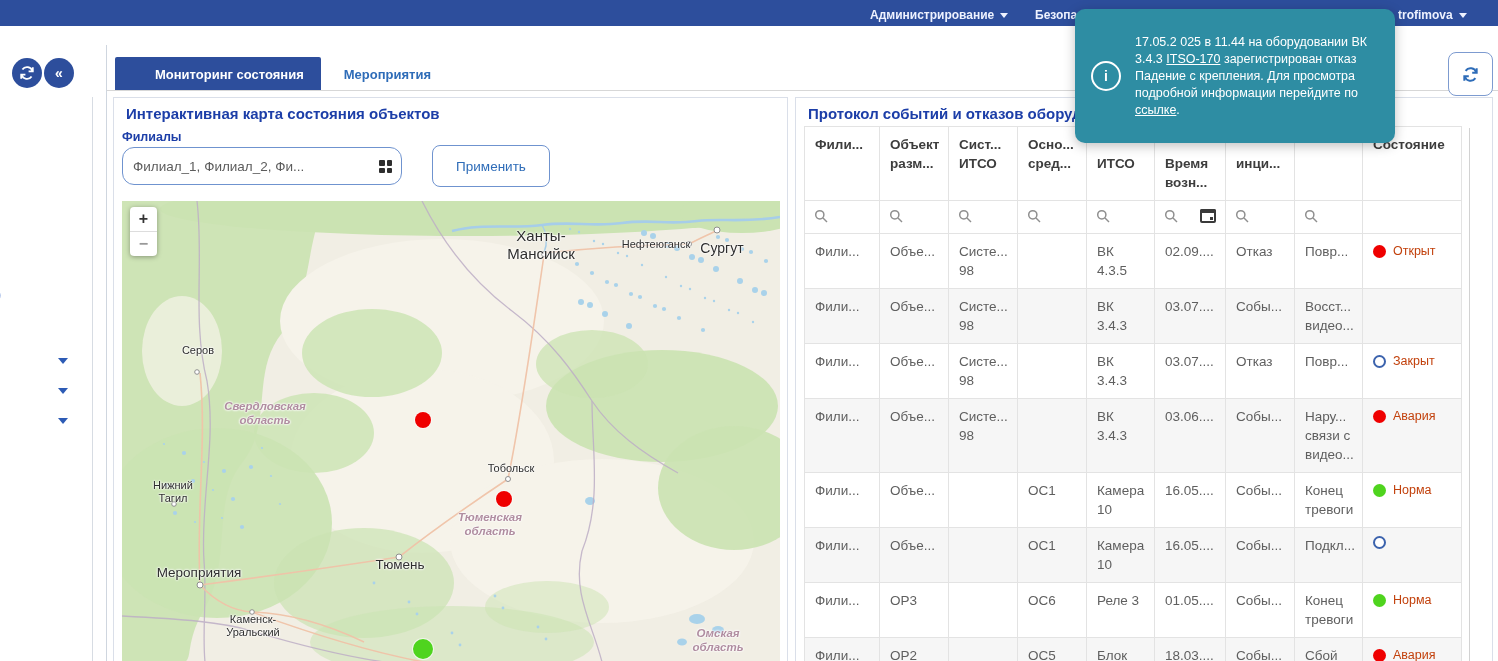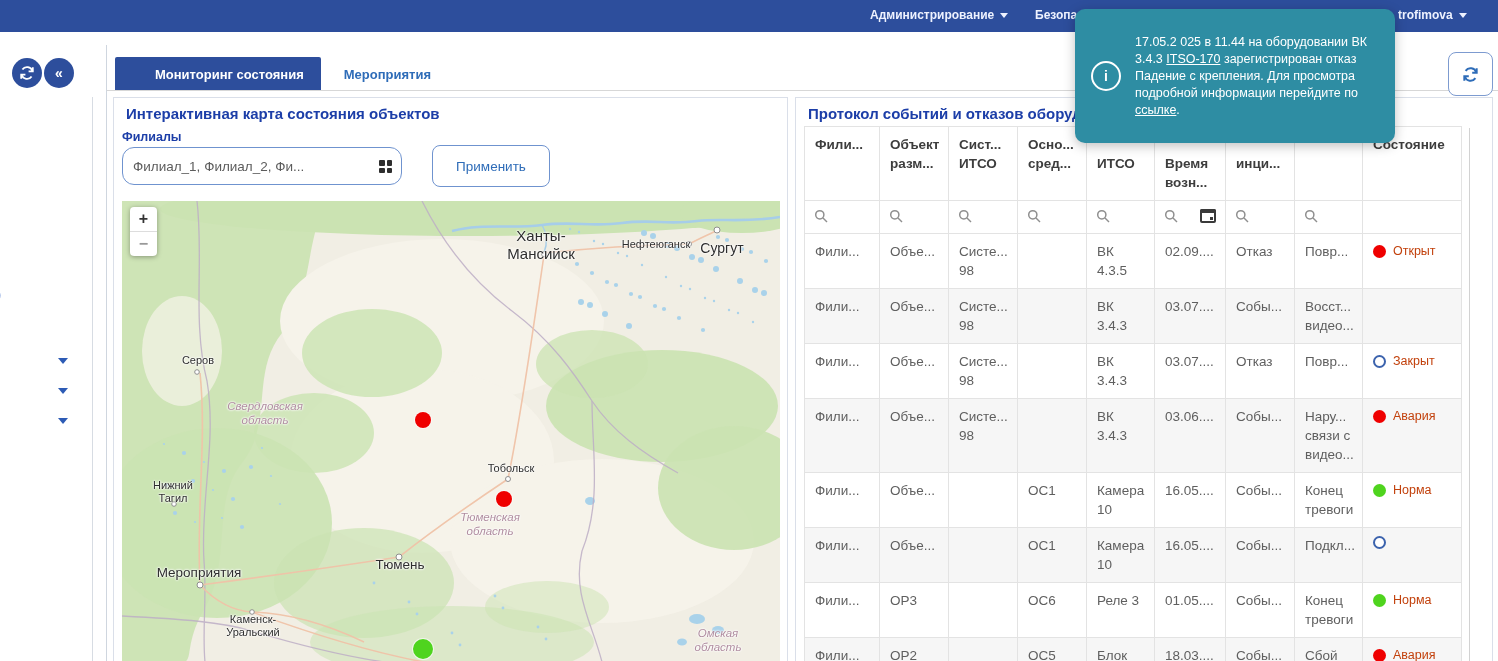--- a/index.html
+++ b/index.html
@@ -1,20 +1,20 @@
 <!DOCTYPE html>
 <html><head>
 <meta charset="utf-8">
 <style>
   html,body{margin:0;padding:0;background:#fff;}
   body{width:1498px;height:661px;overflow:hidden;font-family:"Liberation Sans",sans-serif;}
   .screen{position:relative;width:1498px;height:661px;background:#fff;overflow:hidden;}
 
   
-  .topbar{position:absolute;left:0;top:0;width:1498px;height:32px;background:#2d4e9c;}
+  .topbar{position:absolute;left:0;top:0;width:1498px;height:26px;background:#2d4e9c;}
   .nav-item{position:absolute;top:0;height:30px;display:flex;align-items:center;gap:6px;
     color:#eef2ff;font-size:12px;font-weight:bold;cursor:pointer;white-space:nowrap;}
   .caret-down{width:0;height:0;border-left:4px solid transparent;border-right:4px solid transparent;border-top:5px solid #eef2ff;}
 
   
   .circle-btn{position:absolute;width:30px;height:30px;border-radius:50%;background:#2d4e9c;color:#fff;
     display:flex;align-items:center;justify-content:center;cursor:pointer;}
   .vline{position:absolute;width:1px;background:#d7dce3;}
   .partial-glyph{position:absolute;left:-4px;top:286px;color:#3e6dcc;font-size:16px;}
   .side-caret{position:absolute;left:58px;width:0;height:0;border-left:5px solid transparent;border-right:5px solid transparent;border-top:6px solid #2d5bb5;cursor:pointer;}
@@ -42,21 +42,21 @@
     grid-template-columns:1fr 1fr;grid-template-rows:1fr 1fr;gap:2px;cursor:pointer;}
   .grid-icon i{background:#2e2e2e;border-radius:1px;}
   .apply-btn{position:absolute;left:318px;top:47px;width:118px;height:42px;background:#fff;
     border:1px solid #6f93cf;border-radius:8px;color:#2e6cb8;font-size:13.5px;cursor:pointer;font-family:"Liberation Sans",sans-serif;}
 
   
   .map-viewport{position:absolute;left:8px;top:103px;width:658px;height:461px;overflow:hidden;background:#f1eee4;cursor:grab;}
   .map-viewport svg{position:absolute;left:0;top:0;}
   .map-label{position:absolute;transform:translateX(-50%);white-space:pre-line;text-align:center;
     color:#2e2e2e;line-height:1.2;text-shadow:0 0 2px #fff,0 0 2px #fff,0 0 3px #fff;pointer-events:none;}
-  .map-label.region{font-style:italic;color:#b08da0;}
+  .map-label.region{font-style:italic;color:#b08da0;font-weight:bold;}
   .map-marker{position:absolute;border-radius:50%;transform:translate(-50%,-50%);cursor:pointer;box-shadow:0 0 0 1px rgba(255,255,255,.6);}
   .zoomctl{position:absolute;left:8px;top:6px;width:27px;background:#fff;border-radius:4px;
     box-shadow:0 1px 5px rgba(0,0,0,.35);overflow:hidden;}
   .zoomctl div{width:27px;height:24px;display:flex;align-items:center;justify-content:center;
     font-size:16px;font-weight:bold;color:#333;cursor:pointer;}
   .zoomctl div + div{border-top:1px solid #ddd;color:#999;}
 
   
   .ev-table{position:absolute;left:8px;top:28px;border-collapse:collapse;table-layout:fixed;width:657px;background:#fff;}
   .ev-table th,.ev-table td{border:1px solid #e3e3e3;vertical-align:top;text-align:left;
@@ -284,21 +284,21 @@
           <circle cx="78" cy="384" r="3"></circle>
             <circle cx="277" cy="356" r="3"></circle>
             <circle cx="130" cy="411" r="2.3"></circle>
         </g>
       </svg>
       <div id="map-overlays">
           <div class="map-label" style="left: 419px; top: 26px; font-size: 15px;">Ханты-
 Мансийск</div>
           <div class="map-label" style="left: 534px; top: 37px; font-size: 11px;">Нефтеюганск</div>
           <div class="map-label" style="left: 600px; top: 27px; font-size: 14px; margin-top: 12px;">Сургут</div>
-          <div class="map-label" style="left: 76px; top: 153px; font-size: 11px;">Серов</div>
+          <div class="map-label" style="left: 76px; top: 143px; font-size: 11px;">Серов</div>
           <div class="map-label region" style="left: 143px; top: 199px; font-size: 11.5px;">Свердловская
 область</div>
           <div class="map-label" style="left: 51px; top: 278px; font-size: 11px;">Нижний
 Тагил</div>
           <div class="map-label" style="left: 389px; top: 261px; font-size: 11px;">Тобольск</div>
           <div class="map-label region" style="left: 368px; top: 310px; font-size: 11.5px;">Тюменская
 область</div>
           <div class="map-label" style="left: 77px; top: 364px; font-size: 13.5px;">Мероприятия</div>
           <div class="map-label" style="left: 278px; top: 356px; font-size: 13.5px;">Тюмень</div>
           <div class="map-label" style="left: 131px; top: 412px; font-size: 11px;">Каменск-

